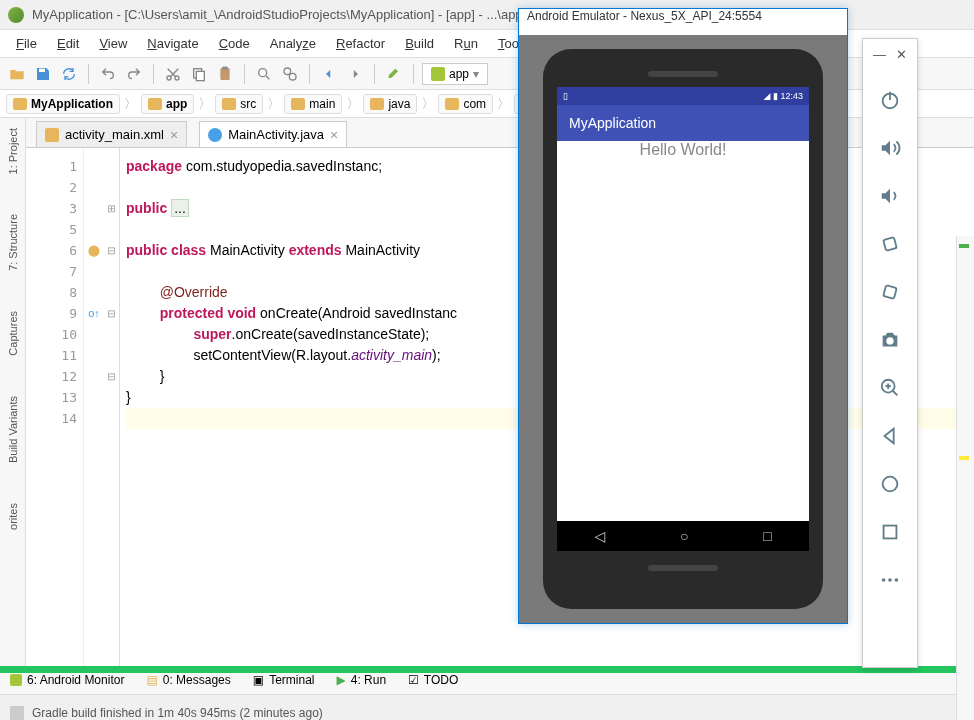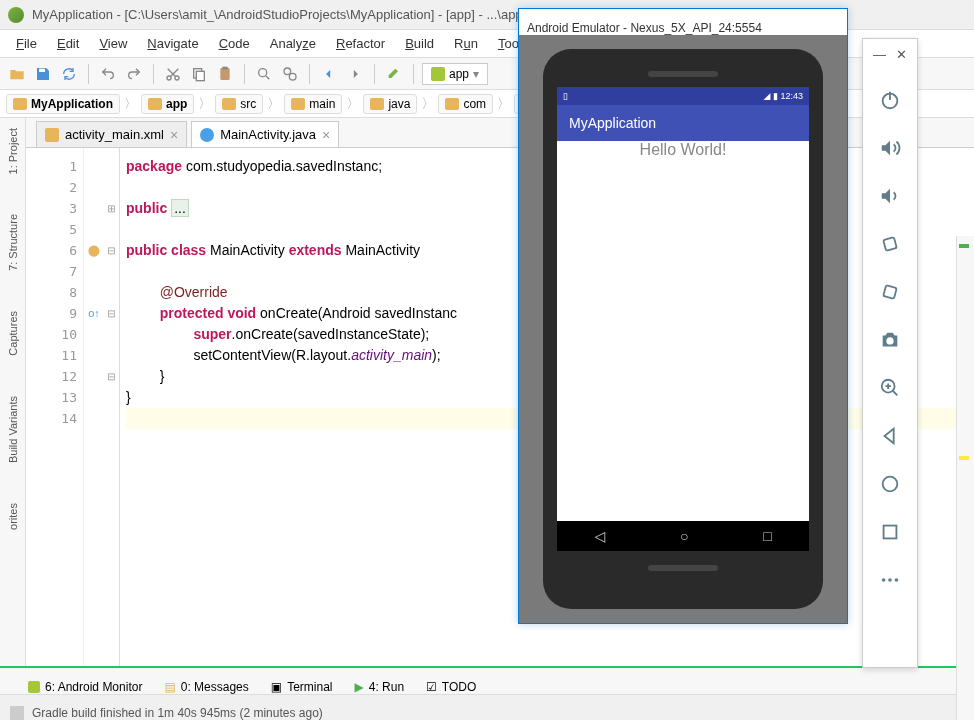--- a/index.html
+++ b/index.html
@@ -16,42 +16,42 @@
 .tb-app .andro{width:14px;height:14px;background:#a4c639;border-radius:2px}
 .breadcrumb{height:28px;background:#fff;display:flex;align-items:center;padding:0 6px;border-bottom:1px solid #ddd;gap:4px;overflow:hidden}
 .bc{padding:2px 6px;background:#fafafa;border:1px solid #ddd;border-radius:3px;display:flex;align-items:center;gap:4px;font-size:12px;white-space:nowrap}
 .bc .fico{width:14px;height:12px;background:#e6b55c;border-radius:2px}
 .bc-sep{color:#aaa}
 .main-area{display:flex;height:calc(720px - 30px - 28px - 32px - 28px - 28px - 26px);position:relative}
 .left-gutter{width:26px;background:#f7f7f7;border-right:1px solid #ddd;display:flex;flex-direction:column;align-items:center;padding-top:10px;gap:40px}
 .left-gutter .vtab{writing-mode:vertical-lr;transform:rotate(180deg);font-size:11px;color:#555;cursor:pointer;white-space:nowrap}
 .editor-pane{flex:1;display:flex;flex-direction:column;position:relative}
 .tabs{height:30px;display:flex;align-items:flex-end;padding:0 10px;border-bottom:1px solid #ccc;background:#f7f7f7}
-.tab{height:26px;padding:0 8px;display:flex;align-items:center;gap:6px;font-size:13px;border:1px solid #ccc;border-bottom:none;margin-right:4px;background:#eee;cursor:pointer}
+.tab{height:26px;padding:0 8px;display:flex;align-items:center;gap:6px;font-size:13px;border:1px solid #ccc;border-bottom:none;margin-right:12px;background:#eee;cursor:pointer}
 .tab.active{background:#fff}
 .tab .tico{width:14px;height:14px;border-radius:2px}
 .tab .close{color:#999;font-size:14px;cursor:pointer}
 .code-area{flex:1;display:flex;overflow:hidden;background:#fff}
 .gutter-num{width:58px;border-right:1px solid #eee;text-align:right;padding:8px 6px 0 0;color:#999;font-family:Consolas,monospace;font-size:13px;line-height:21px}
 .gutter-ico{width:20px;padding-top:8px;line-height:21px;font-size:11px;text-align:center}
 .gutter-fold{width:16px;border-right:1px solid #ddd;padding-top:8px;line-height:21px;text-align:center;color:#999;font-size:10px}
 .code{flex:1;padding:8px 0 0 6px;font-family:Consolas,monospace;font-size:14px;line-height:21px;white-space:pre}
 .kw{color:#be185d;font-weight:bold}
 .ann{color:#7f1d1d}
 .st{color:#660e7a;font-style:italic}
 .fold{background:#e8f2e8;border:1px solid #c0d8c0;padding:0 2px}
 .hl-line{background:#fffde7;display:block}
-.bottom-bar{height:28px;background:#f7f7f7;border-top:2px solid #22c55e;display:flex;align-items:flex-end;padding:0 28px;gap:22px;font-size:12px}
+.bottom-bar{height:28px;background:#f7f7f7;border-top:7px solid #22c55e;display:flex;align-items:flex-start;padding:0 10px;gap:22px;font-size:12px}
 .bottom-bar .bitem{display:flex;align-items:center;gap:5px;cursor:pointer}
 .status-bar{height:26px;background:#f0f0f0;border-top:1px solid #ddd;display:flex;align-items:flex-end;padding:0 10px;font-size:12px;color:#555}
 .status-bar .sico{width:14px;height:14px;background:#ccc;margin-right:8px}
 
 
 .emu-window{position:absolute;left:518px;top:8px;width:330px;height:616px;background:#fff;border:1px solid #0078d7;box-shadow:0 0 8px rgba(0,120,215,.3);z-index:50}
-.emu-title{height:26px;background:#fff;display:flex;align-items:flex-end;padding:0 8px;font-size:12px;color:#333}
+.emu-title{height:26px;background:#fff;display:flex;align-items:flex-start;padding:0 8px;font-size:12px;color:#333}
 .emu-body{height:calc(100% - 26px);background:#7a7a7a;display:flex;align-items:center;justify-content:center}
 .phone{width:280px;height:560px;background:#2a2a2a;border-radius:28px;padding:18px 14px;position:relative}
 .phone-speaker{width:70px;height:6px;background:#444;border-radius:3px;margin:4px auto 10px}
 .phone-screen{width:100%;height:calc(100% - 60px);background:#fff;position:relative;overflow:hidden}
 .android-status{height:18px;background:#303f9f;color:#fff;font-size:9px;display:flex;align-items:center;justify-content:space-between;padding:0 6px}
 .android-appbar{height:36px;background:#3f51b5;color:#fff;display:flex;align-items:center;padding:0 12px;font-size:14px}
 .android-content{height:calc(100% - 18px - 36px - 30px);display:flex;align-items:flex-start;justify-content:center;color:#888;font-size:16px}
 .android-nav{height:30px;background:#000;display:flex;align-items:center;justify-content:space-around;color:#ccc}
 .android-nav span{font-size:14px}
 .phone-home{width:70px;height:6px;background:#444;border-radius:3px;margin:14px auto 0}

